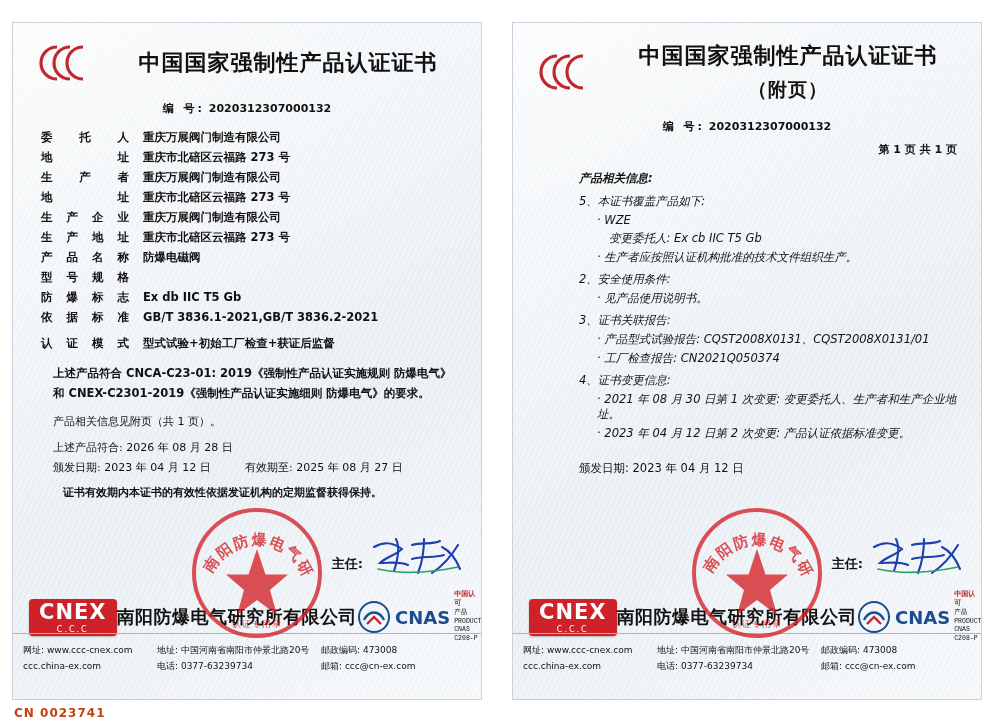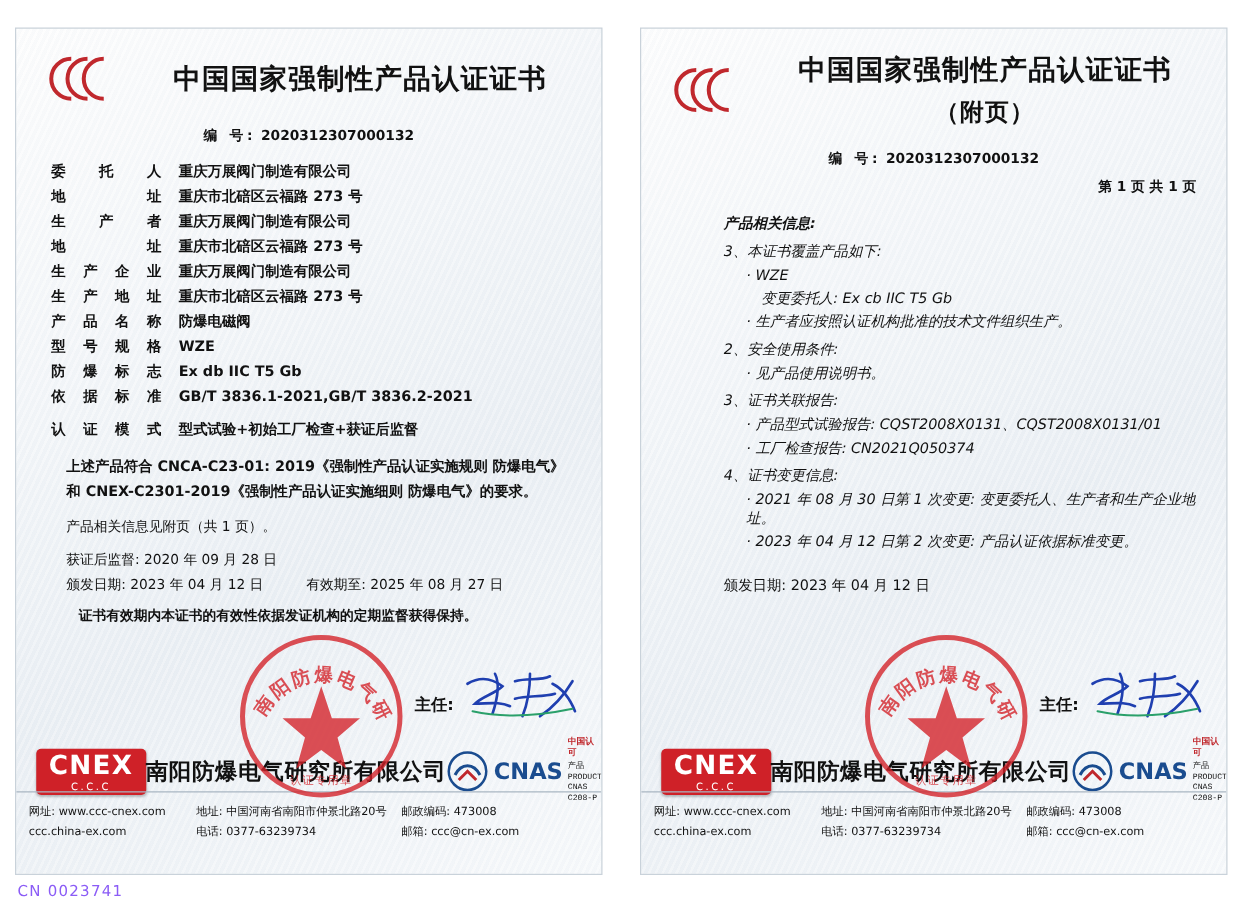--- a/index.html
+++ b/index.html
@@ -127,21 +127,21 @@
     display:flex;align-items:center;font-size:9px;color:#111;
     padding:0 10px;box-sizing:border-box;gap:10px;
   }
   .contact .col{line-height:1.7;}
   .contact .c1{width:124px;}
   .contact .c2{flex:1;}
   .contact .c3{width:150px;}
 
   .serial{
     position:absolute;left:14px;bottom:2px;
-    font-size:12px;color:#8b5cf6;letter-spacing:1px;font-weight:normal;
+    font-size:12px;color:#c2410c;letter-spacing:1px;font-weight:bold;
   }
 </style>
 </head>
 <body>
 
 <div class="page left">
   <div class="inner">
 
     <div class="hdr">
       <div class="ccc-logo">
@@ -221,21 +221,20 @@
           </div>
         <div class="v">防爆电磁阀</div>
       </div>
       <div class="frow">
         <div class="k">
             <span>型</span>
             <span>号</span>
             <span>规</span>
             <span>格</span>
           </div>
-        <div class="v">WZE</div>
       </div>
       <div class="frow">
         <div class="k">
             <span>防</span>
             <span>爆</span>
             <span>标</span>
             <span>志</span>
           </div>
         <div class="v">Ex db IIC T5 Gb</div>
       </div>
@@ -262,22 +261,22 @@
 
     <div class="para">
       <div>上述产品符合 CNCA-C23-01: 2019《强制性产品认证实施规则  防爆电气》</div>
       <div>和 CNEX-C2301-2019《强制性产品认证实施细则  防爆电气》的要求。</div>
     </div>
 
     <div class="para2">产品相关信息见附页（共 1 页）。</div>
 
     <div class="dates">
       <div class="line">
-        <span class="a"><span>获证后监督:</span>
-        <span>2020 年 09 月 28 日</span></span>
+        <span class="a"><span>上述产品符合:</span>
+        <span>2026 年 08 月 28 日</span></span>
       </div>
       <div class="line">
         <span class="a"><span>颁发日期:</span>
         <span>2023 年 04 月 12 日</span></span>
         <span><span>有效期至:</span>
         <span>2025 年 08 月 27 日</span></span>
       </div>
     </div>
 
     <div class="note">证书有效期内本证书的有效性依据发证机构的定期监督获得保持。</div>
@@ -383,21 +382,21 @@
     <div class="cert-no">
       <span class="lbl">编 号:</span>
       <span class="val">2020312307000132</span>
     </div>
 
     <div class="page-count">第 1 页 共 1 页</div>
 
     <div class="rinfo">
       <div class="head">产品相关信息:</div>
 
-      <div class="num">3、本证书覆盖产品如下:</div>
+      <div class="num">5、本证书覆盖产品如下:</div>
       <div class="sub">· WZE</div>
       <div class="sub2">变更委托人: Ex cb IIC T5 Gb</div>
       <div class="sub">· 生产者应按照认证机构批准的技术文件组织生产。</div>
 
       <div class="num">2、安全使用条件:</div>
       <div class="sub">· 见产品使用说明书。</div>
 
       <div class="num">3、证书关联报告:</div>
       <div class="sub">· 产品型式试验报告: CQST2008X0131、CQST2008X0131/01</div>
       <div class="sub">· 工厂检查报告: CN2021Q050374</div>

